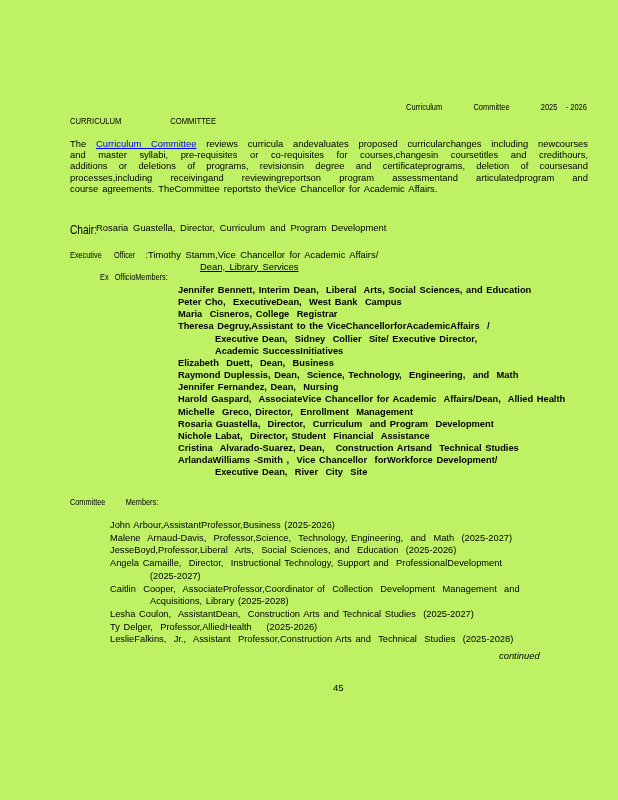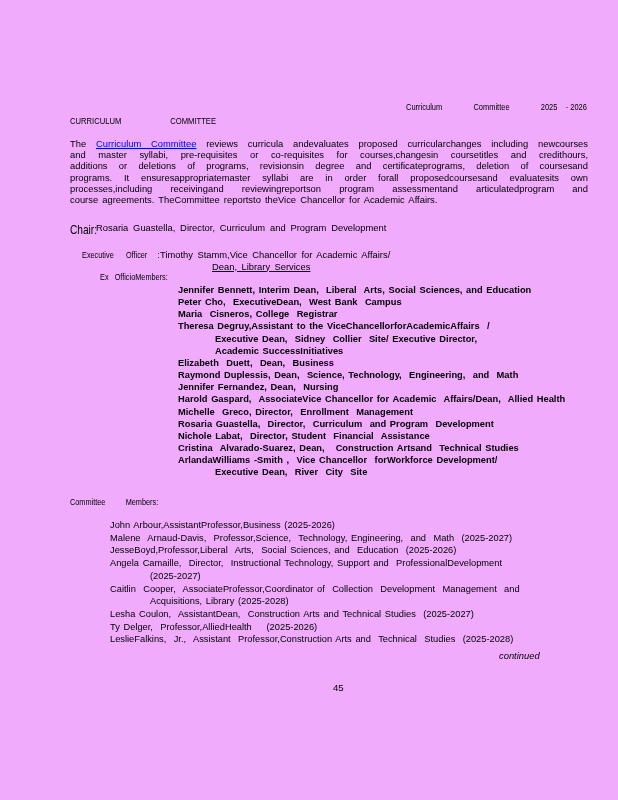--- a/index.html
+++ b/index.html
@@ -1,37 +1,37 @@
 <!DOCTYPE html>
 <html><head>
 <meta charset="utf-8">
 <style>
   html,body{margin:0;padding:0;background:#fff;}
   .page{
-    position:relative;width:618px;height:800px;background:#f0abfc;
+    position:relative;width:618px;height:800px;background:#bef264;
     font-family:"Liberation Sans", sans-serif;color:#000;overflow:hidden;
   }
   .abs{position:absolute;}
   
   .cond{display:inline-block;transform:scaleX(0.78);transform-origin:0 0;white-space:pre;}
   .cond-r{display:inline-block;transform:scaleX(0.78);transform-origin:100% 0;white-space:pre;}
 
   .hdr-right{top:101px;left:0;right:31px;text-align:right;font-size:9.6px;}
   .doc-title{top:115px;left:70px;font-size:9.8px;}
 
   .intro{top:138px;left:70px;width:518px;font-size:9.4px;line-height:11.2px;}
   .jline{text-align:justify;text-align-last:justify;}
   .jlast{text-align:left;word-spacing:1.5px;}
   .intro a{color:#0000EE;text-decoration:underline;}
 
   .chair-row{top:222px;left:70px;display:flex;font-size:9.4px;}
   .chair-label{width:26px;flex:none;font-size:13px;}
   .chair-text{word-spacing:2.2px;white-space:pre;}
 
-  .exec-row{top:249px;left:82px;display:flex;font-size:9.4px;line-height:11.5px;}
+  .exec-row{top:249px;left:70px;display:flex;font-size:9.4px;line-height:11.5px;}
   .exec-label{width:78px;flex:none;}
   .exec-content{word-spacing:1.8px;}
   .exec-line2{margin-left:52px;text-decoration:underline;}
 
   .exo-label{top:271px;left:70px;font-size:9.4px;padding-left:30px;}
   .exo-list{top:284px;left:178px;font-size:9.3px;line-height:12.15px;word-spacing:1.1px;font-weight:bold;}
   .exo-list .line{white-space:pre;}
   .ind1{padding-left:37px;}
 
   .com-label{top:496px;left:70px;font-size:9.4px;}
@@ -52,21 +52,20 @@
   </div>
 
   <div class="abs doc-title">
     <span class="cond">CURRICULUM                       COMMITTEE</span>
   </div>
 
   <div class="abs intro">
     <div class="jline"><span>The </span><a href="#">Curriculum Committee</a><span> reviews curricula andevaluates proposed curricularchanges including newcourses</span></div>
     <div class="jline">and master syllabi, pre-requisites or co-requisites for courses,changesin coursetitles and credithours,</div>
     <div class="jline">additions or deletions of programs, revisionsin degree and certificateprograms, deletion of coursesand</div>
-    <div class="jline">programs. It ensuresappropriatemaster syllabi are in order forall proposedcoursesand evaluatesits own</div>
     <div class="jline">processes,including receivingand reviewingreportson program assessmentand articulatedprogram and</div>
     <div class="jlast">course agreements. TheCommittee  reportsto theVice Chancellor for Academic Affairs.</div>
   </div>
 
   <div class="abs chair-row">
     <span class="chair-label"><span class="cond">Chair:</span></span>
     <span class="chair-text">Rosaria Guastella, Director, Curriculum and Program Development</span>
   </div>
 
   <div class="abs exec-row">

